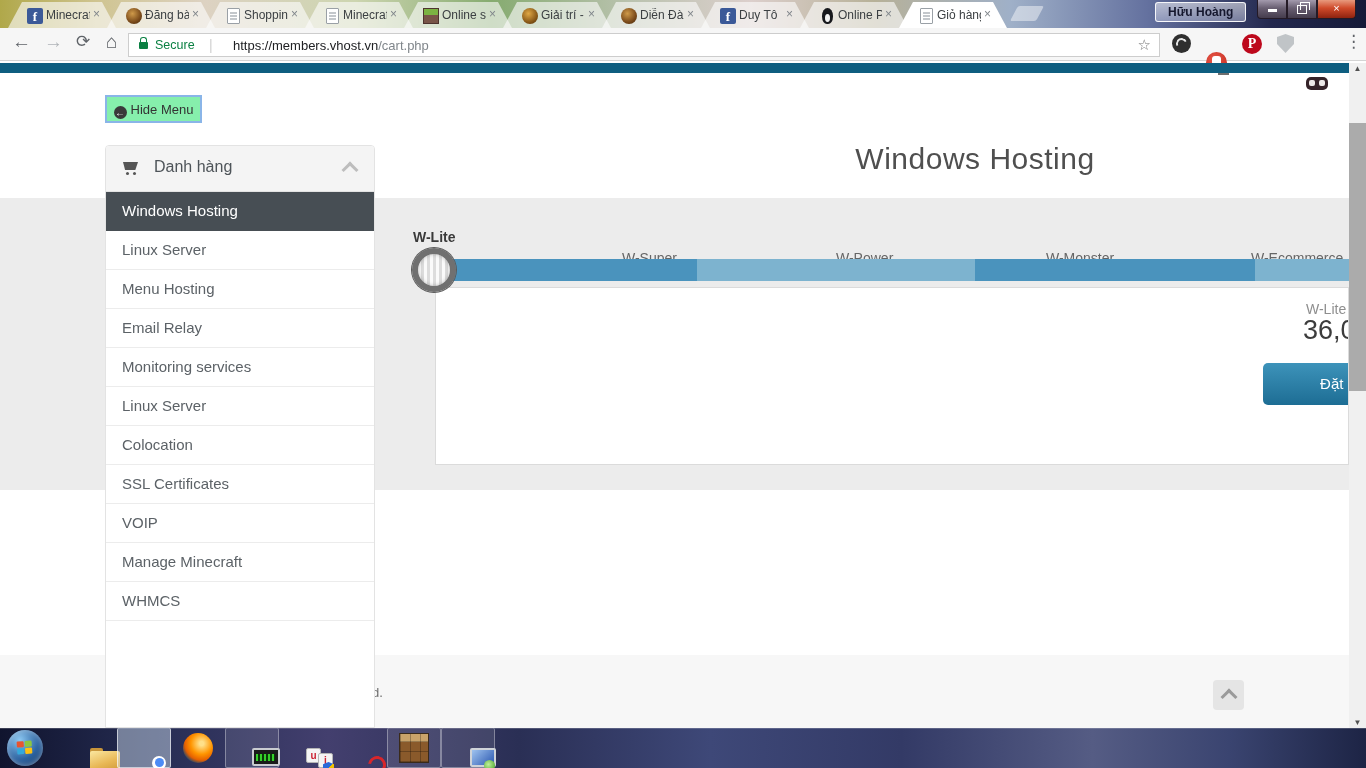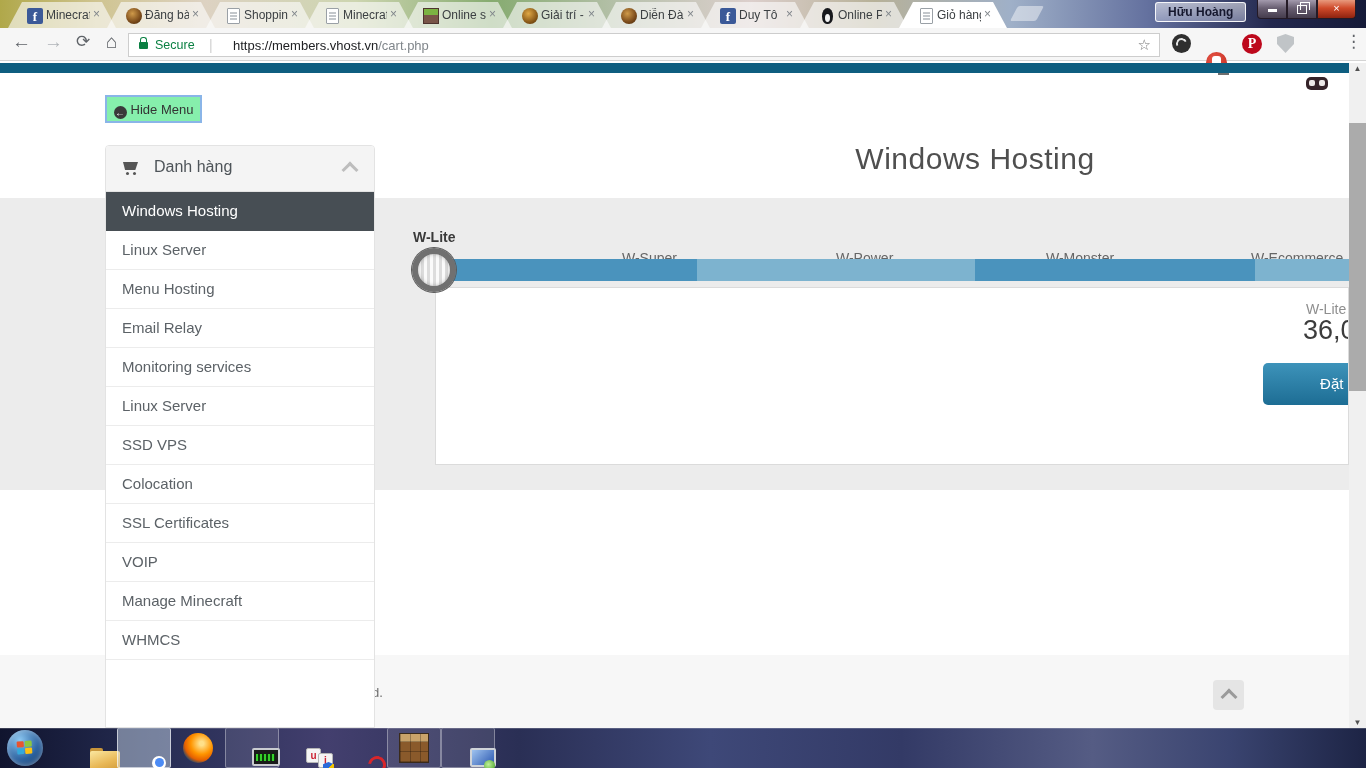--- a/index.html
+++ b/index.html
@@ -290,21 +290,20 @@
     <span class="cart-ico"></span>
     <span id="sb-title">Danh hàng</span>
     <span class="chev-up"></span>
   </div>
   <div class="sb-item active">Windows Hosting</div>
   <div class="sb-item">Linux Server</div>
   <div class="sb-item">Menu Hosting</div>
   <div class="sb-item">Email Relay</div>
   <div class="sb-item">Monitoring services</div>
   <div class="sb-item">Linux Server</div>
-  <div class="sb-item">SSD VPS</div>
   <div class="sb-item">Colocation</div>
   <div class="sb-item">SSL Certificates</div>
   <div class="sb-item">VOIP</div>
   <div class="sb-item">Manage Minecraft</div>
   <div class="sb-item">WHMCS</div>
 </div>
 
 <div id="scrollbar">
   <span id="sb-up">▲</span>
   <div id="sb-thumb"></div>

